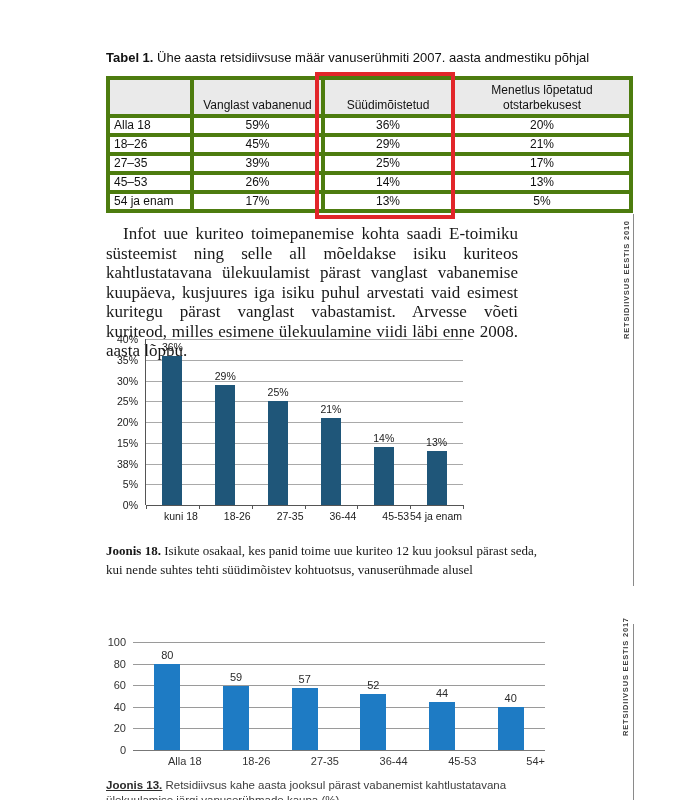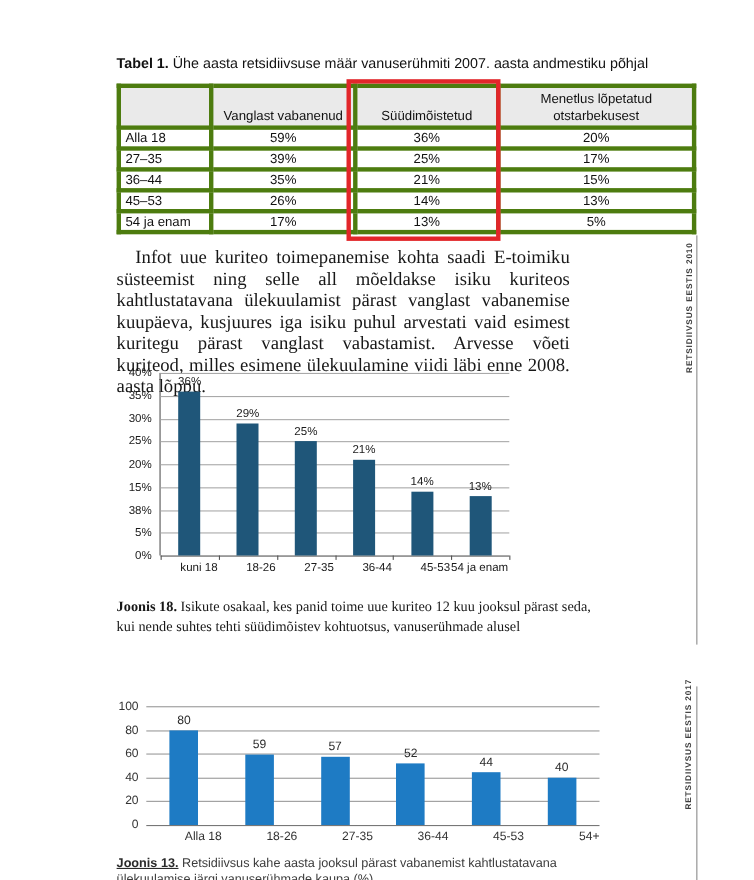--- a/index.html
+++ b/index.html
@@ -96,30 +96,30 @@
           </tr>
         </thead>
       <tbody>
           <tr>
             <td class="cell-label">Alla 18</td>
             <td class="cell-num">59%</td>
             <td class="cell-num">36%</td>
             <td class="cell-num">20%</td>
           </tr>
           <tr>
+            <td class="cell-label">18–26</td>
+            <td class="cell-num">45%</td>
+            <td class="cell-num">29%</td>
+            <td class="cell-num">21%</td>
+          </tr>
+          <tr>
             <td class="cell-label">27–35</td>
             <td class="cell-num">39%</td>
             <td class="cell-num">25%</td>
             <td class="cell-num">17%</td>
-          </tr>
-          <tr>
-            <td class="cell-label">36–44</td>
-            <td class="cell-num">35%</td>
-            <td class="cell-num">21%</td>
-            <td class="cell-num">15%</td>
           </tr>
           <tr>
             <td class="cell-label">45–53</td>
             <td class="cell-num">26%</td>
             <td class="cell-num">14%</td>
             <td class="cell-num">13%</td>
           </tr>
           <tr>
             <td class="cell-label">54 ja enam</td>
             <td class="cell-num">17%</td>

